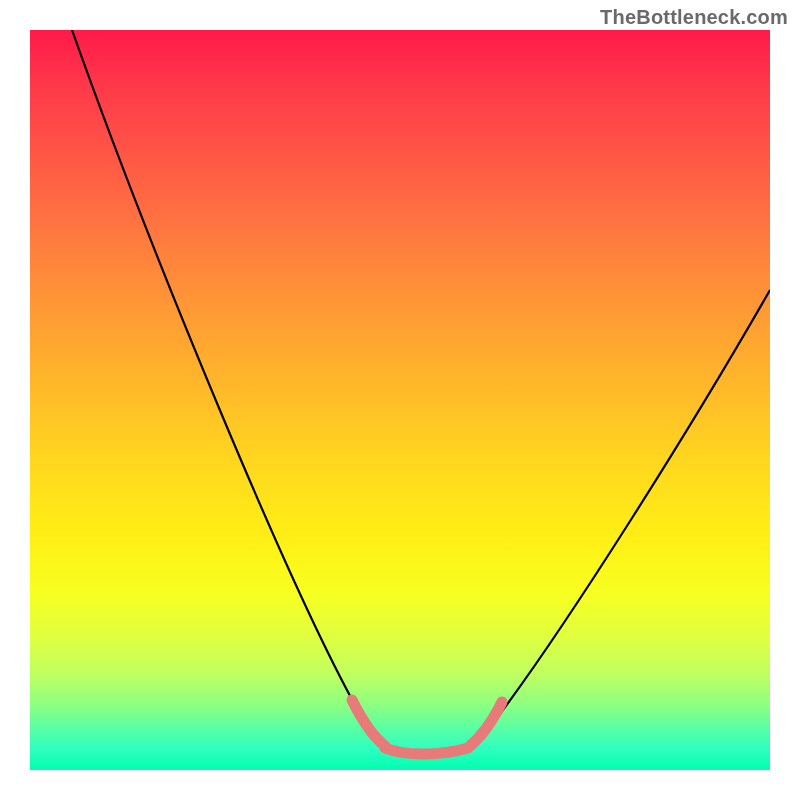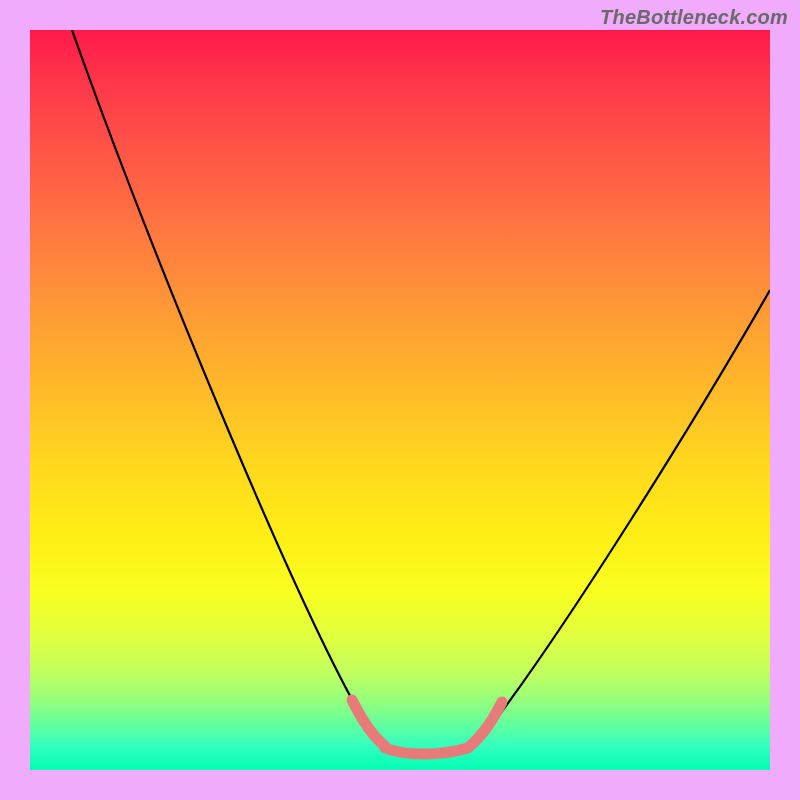--- a/index.html
+++ b/index.html
@@ -1,17 +1,17 @@
 <!DOCTYPE html>
 <html><head>
 <meta charset="utf-8">
 <style>
   * { margin: 0; padding: 0; box-sizing: border-box; }
   html, body { width: 800px; height: 800px; overflow: hidden; background: #000; }
-  .container { position: relative; width: 800px; height: 800px; background: #f0abfc; font-style: italic; }
+  .container { position: relative; width: 800px; height: 800px; background: #ffffff; }
   .plot-area {
     position: absolute;
     left: 30px;
     top: 30px;
     width: 740px;
     height: 740px;
   }
   .gradient-bg {
     position: absolute;
     left: 0; top: 0; width: 100%; height: 100%;

